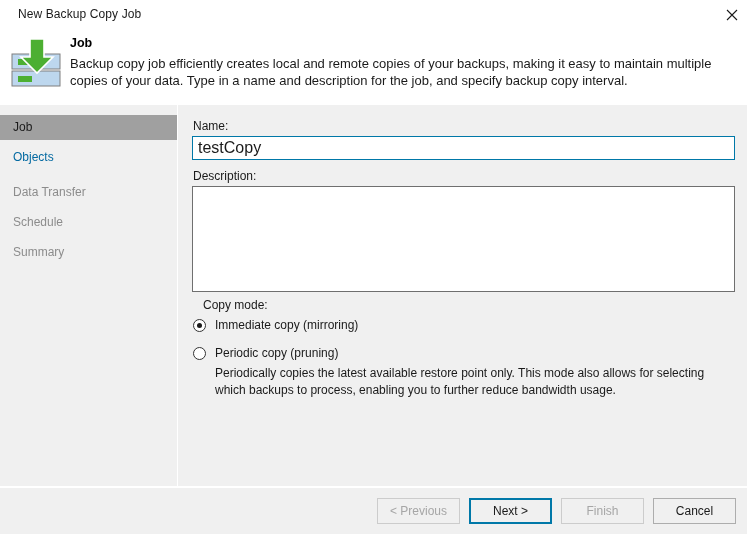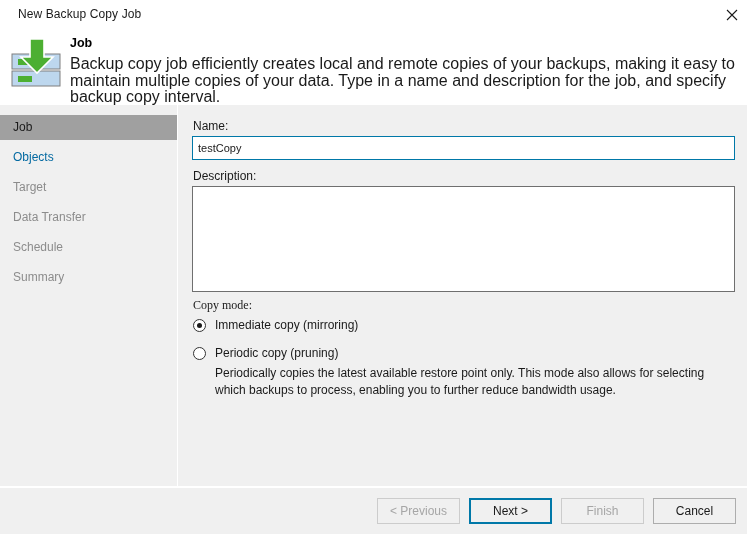--- a/index.html
+++ b/index.html
@@ -63,21 +63,21 @@
     position: absolute;
     left: 70px; top: 5px;
     font-size: 12.5px;
     font-weight: bold;
     color: #000000;
   }
   .header-desc {
     position: absolute;
     left: 70px; top: 25px;
     width: 672px;
-    font-size: 16px;
+    font-size: 13px;
     line-height: 16.5px;
     color: #1a1a1a;
   }
 
   
   .body-area {
     position: absolute;
     left: 0; top: 105px;
     width: 747px;
     height: 381px;
@@ -116,30 +116,30 @@
     background: #f0f0f0;
   }
 
   .field-label {
     position: absolute;
     font-size: 12px;
     color: #1a1a1a;
   }
   .name-label { left: 14px; top: 14px; }
   .desc-label { left: 14px; top: 64px; }
-  .copymode-label { left: 14px; top: 193px; font-family: Liberation Serif, serif; }
+  .copymode-label { left: 24px; top: 193px; }
 
   .name-input {
     position: absolute;
     left: 13px; top: 31px;
     width: 543px; height: 24px;
     background: #ffffff;
     border: 1px solid #0078a8;
     font-family: "Liberation Sans", sans-serif;
-    font-size: 11px;
+    font-size: 16px;
     color: #1a1a1a;
     padding: 0 5px;
     outline: none;
   }
   .desc-input {
     position: absolute;
     left: 13px; top: 81px;
     width: 543px; height: 106px;
     background: #ffffff;
     border: 1px solid #6f6f6f;
@@ -268,23 +268,20 @@
   <div class="sidebar">
     <div class="sidebar-spacer"></div>
     <div class="sidebar-item selected">
       <span>Job</span>
     </div>
     <div class="sidebar-gap"></div>
     <div class="sidebar-item enabled">
       <span>Objects</span>
     </div>
     <div class="sidebar-gap"></div>
-    <div class="sidebar-item">
-      <span>Target</span>
-    </div>
     <div class="sidebar-gap"></div>
     <div class="sidebar-item">
       <span>Data Transfer</span>
     </div>
     <div class="sidebar-gap"></div>
     <div class="sidebar-item">
       <span>Schedule</span>
     </div>
     <div class="sidebar-gap"></div>
     <div class="sidebar-item">

